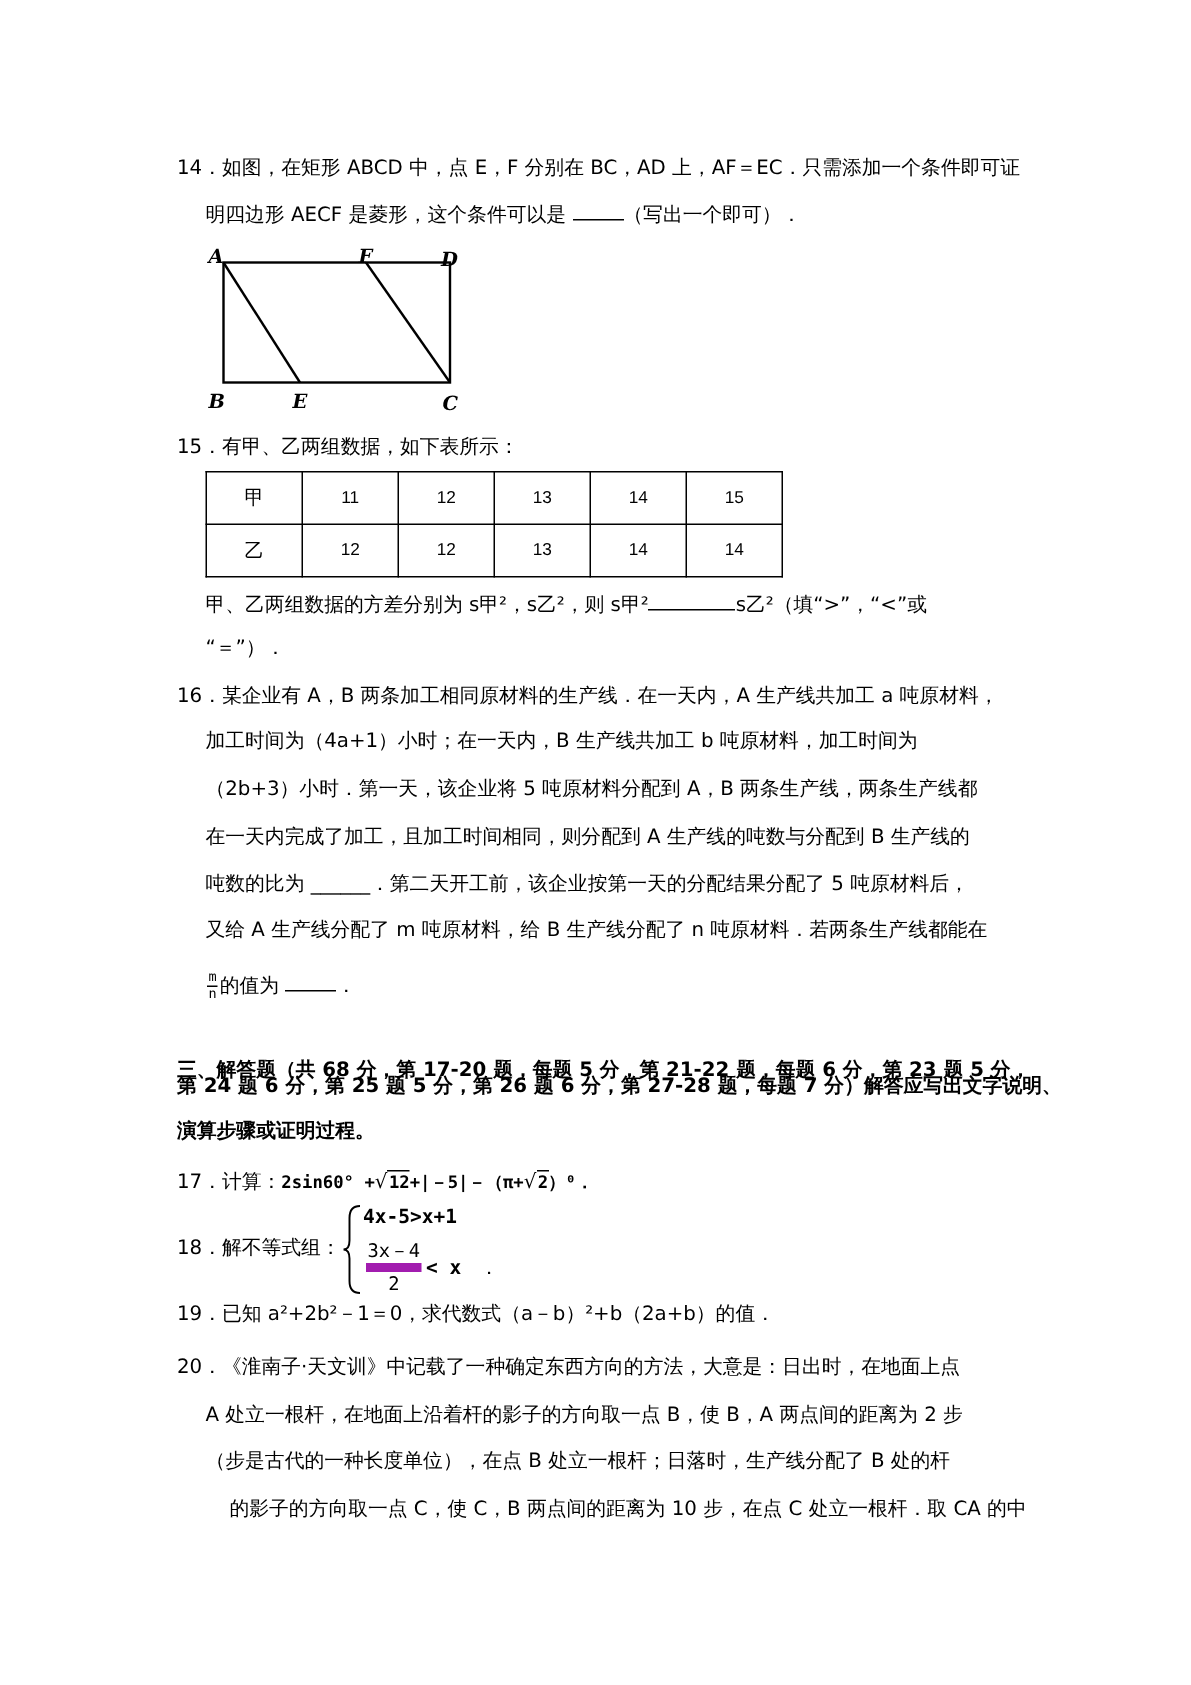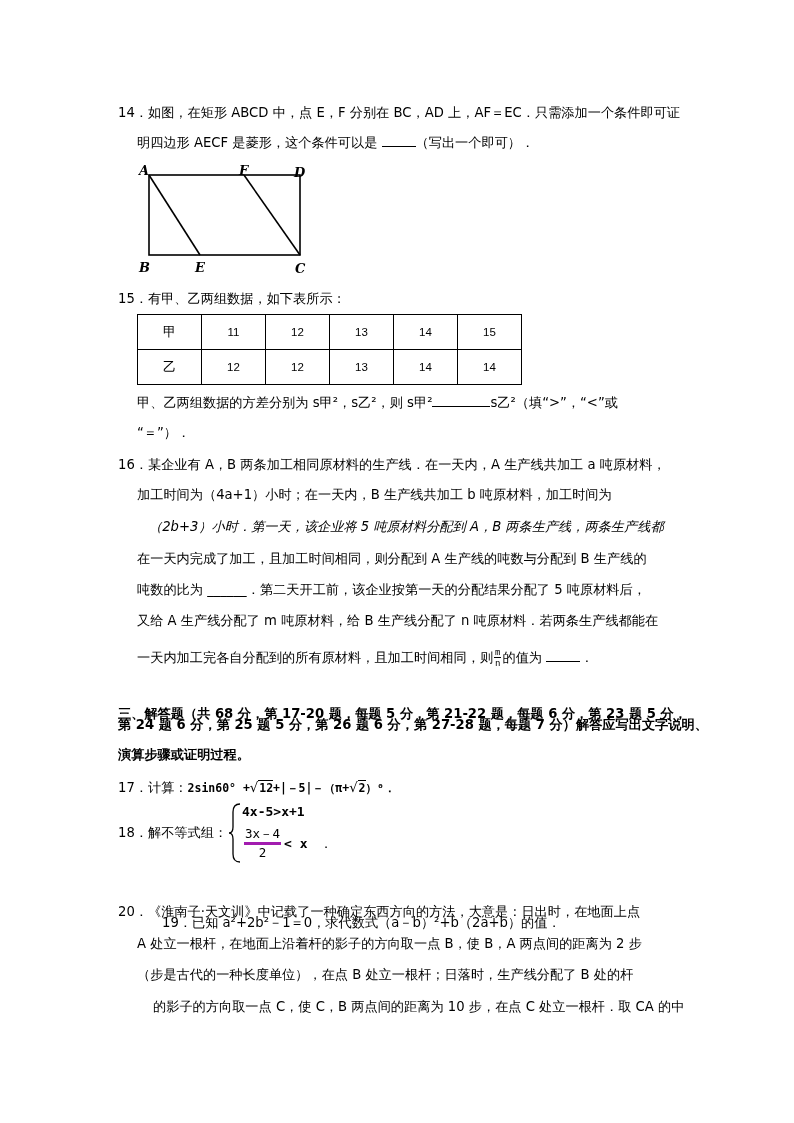--- a/index.html
+++ b/index.html
@@ -64,51 +64,51 @@
       </tr>
     </tbody>
 </table>
 <div class="line" style="left:137px; top:394px;">
   <span>甲、乙两组数据的方差分别为 s甲²，s乙²，则 s甲²</span><span class="blank" style="width:58px;"></span><span>s乙²（填“&gt;”，“&lt;”或</span>
 </div>
 <div class="line" style="left:137px; top:424px;">“＝”）．</div>
 
 <div class="line" style="left:118px; top:456px;">16．某企业有 A，B 两条加工相同原材料的生产线．在一天内，A 生产线共加工 a 吨原材料，</div>
 <div class="line" style="left:137px; top:486px;">加工时间为（4a+1）小时；在一天内，B 生产线共加工 b 吨原材料，加工时间为</div>
-<div class="line" style="left:149px; top:518px;font-style:italic;">（2b+3）小时．第一天，该企业将 5 吨原材料分配到 A，B 两条生产线，两条生产线都</div>
+<div class="line" style="left:137px; top:518px;">（2b+3）小时．第一天，该企业将 5 吨原材料分配到 A，B 两条生产线，两条生产线都</div>
 <div class="line" style="left:137px; top:550px;">在一天内完成了加工，且加工时间相同，则分配到 A 生产线的吨数与分配到 B 生产线的</div>
 <div class="line" style="left:137px; top:581px;">吨数的比为 ______．第二天开工前，该企业按第一天的分配结果分配了 5 吨原材料后，</div>
 <div class="line" style="left:137px; top:612px;">又给 A 生产线分配了 m 吨原材料，给 B 生产线分配了 n 吨原材料．若两条生产线都能在</div>
 <div class="line" style="left:137px; top:647px;">
-  <span>一天内加工完各自分配到的所有原材料，且加工时间相同，则</span><span class="frac">
+  <span class="frac">
       <span class="top">m</span>
       <span>n</span>
     </span><span>的值为 </span><span class="blank" style="width:34px;"></span><span>．</span>
 </div>
 
 <div class="line bold" style="left:118px; top:685px;margin-top:20px;">三、解答题（共 68 分，第 17-20 题，每题 5 分，第 21-22 题，每题 6 分，第 23 题 5 分，</div>
 <div class="line bold" style="left:118px; top:716px;">第 24 题 6 分，第 25 题 5 分，第 26 题 6 分，第 27-28 题，每题 7 分）解答应写出文字说明、</div>
 <div class="line bold" style="left:118px; top:746px;">演算步骤或证明过程。</div>
 
 <div class="line" style="left:118px; top:779px;">
   <span>17．计算：</span><span class="num">2sin60° +</span><span>√</span><span class="num sqrt">12</span><span class="num">+|－5|－（π+</span><span>√</span><span class="num sqrt">2</span><span class="num">）⁰．</span>
 </div>
 
 <div class="line" style="left:118px; top:824px;">18．解不等式组：</div>
 <svg style="position:absolute; left:228px; top:802px;" width="14" height="62">
   <path d="M12 2 Q5 2 5 10 L5 25 Q5 31 1 31 Q5 31 5 37 L5 52 Q5 60 12 60" fill="none" stroke="#000" stroke-width="1.3"></path>
 </svg>
 <div class="line num" style="left:242px; top:803px; font-size:13px;">4x-5&gt;x+1</div>
 <div style="position:absolute; left:244px; top:826px; display:flex; align-items:center;">
   <span style="display:inline-flex; flex-direction:column; align-items:center; font-family:'DejaVu Sans Mono', monospace; font-size:12.5px; line-height:16px;">
-    <span style="border-bottom:3px solid #a21caf; padding:0 1px;">3x－4</span>
+    <span style="border-bottom:6px solid #a21caf; padding:0 1px;">3x－4</span>
     <span>2</span>
   </span>
   <span class="num" style="font-size:13px; margin-left:3px;">&lt; x</span>
   <span style="margin-left:12px; font-size:13px;">．</span>
 </div>
 
-<div class="line" style="left:118px; top:914px;margin-left:44px;">19．已知 a²+2b²－1＝0，求代数式（a－b）²+b（2a+b）的值．</div>
+<div class="line" style="left:118px; top:868px;">19．已知 a²+2b²－1＝0，求代数式（a－b）²+b（2a+b）的值．</div>
 
 <div class="line" style="left:118px; top:903px;">20．《淮南子·天文训》中记载了一种确定东西方向的方法，大意是：日出时，在地面上点</div>
 <div class="line" style="left:137px; top:935px;">A 处立一根杆，在地面上沿着杆的影子的方向取一点 B，使 B，A 两点间的距离为 2 步</div>
 <div class="line" style="left:137px; top:966px;">（步是古代的一种长度单位），在点 B 处立一根杆；日落时，生产线分配了 B 处的杆</div>
 <div class="line" style="left:137px; top:998px;padding-left:16px;">的影子的方向取一点 C，使 C，B 两点间的距离为 10 步，在点 C 处立一根杆．取 CA 的中</div>
 
 </body></html>

